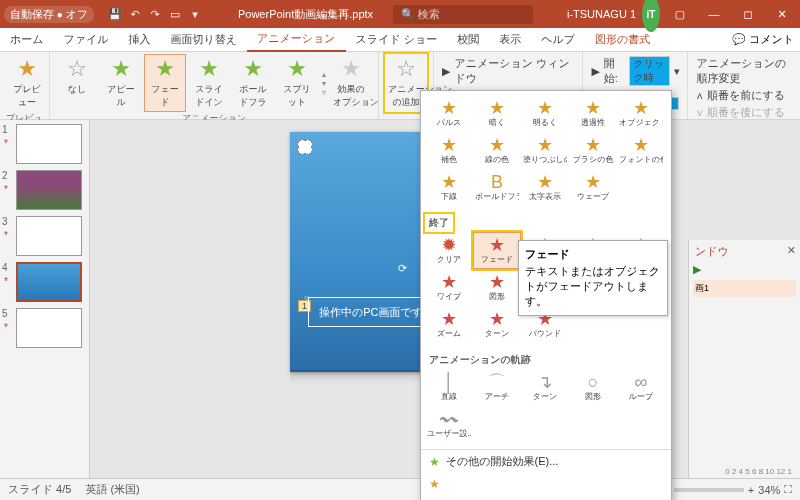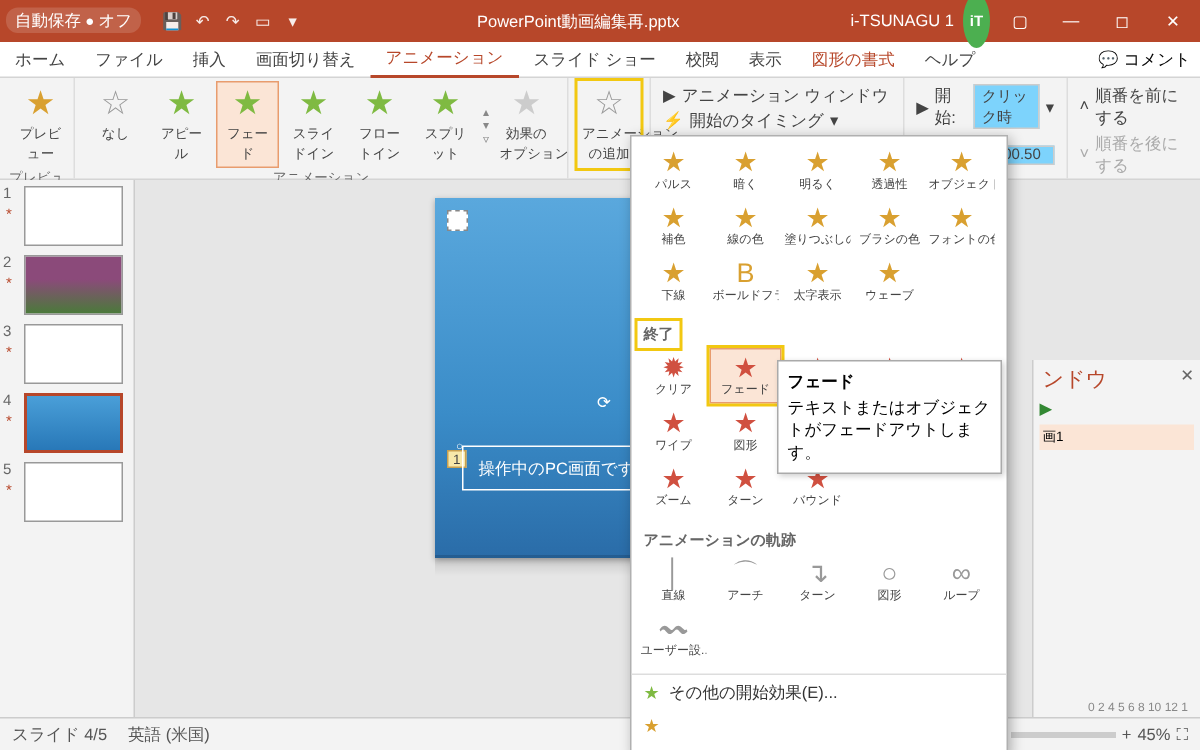--- a/index.html
+++ b/index.html
@@ -1,18 +1,18 @@
 <!DOCTYPE html>
 <html><head>
 <meta charset="utf-8">
 <style>
 *{margin:0;padding:0;box-sizing:border-box;font-family:"Meiryo UI","Yu Gothic UI",sans-serif;font-size:11px}
 body{background:#e6e6e6;width:800px;height:500px;overflow:hidden;position:relative}
 .titlebar{height:28px;background:#b7472a;color:#fff;display:flex;align-items:center;padding:0 4px;font-size:11px}
-.titlebar .left{display:flex;align-items:flex-start;gap:4px}
+.titlebar .left{display:flex;align-items:flex-end;gap:4px}
 .titlebar .autosave{background:rgba(255,255,255,.15);padding:1px 6px;border-radius:8px;font-size:10px}
 .titlebar .qat{display:flex;gap:2px;margin-left:8px}
 .titlebar .qat span{width:18px;height:18px;display:flex;align-items:center;justify-content:center;opacity:.9}
 .titlebar .center{flex:1;text-align:center;display:flex;justify-content:center;gap:20px;align-items:center}
 .titlebar .search{background:#9a3a22;padding:2px 8px;border-radius:2px;width:140px;text-align:left;color:#e8c8c0}
 .titlebar .right{display:flex;gap:6px;align-items:center}
 .titlebar .avatar{width:18px;height:36px;border-radius:50%;background:#4caf50;display:flex;align-items:center;justify-content:center;font-size:10px;font-weight:bold}
 .titlebar .winbtn{width:28px;text-align:center}
 .tabs{height:24px;background:#fff;display:flex;align-items:center;border-bottom:1px solid #d4d4d4}
 .tab{padding:4px 10px;font-size:11px;color:#444;cursor:pointer}
@@ -27,21 +27,21 @@
 .anim-items{display:flex;gap:2px}
 .anim-item{width:42px;text-align:center;padding:2px;border:1px solid transparent}
 .anim-item.sel{background:#fbe5d6;border:1px solid #e89c6e}
 .anim-item.highlight{outline:2px solid #f2c811}
 .star{width:24px;height:24px;margin:0 auto;display:flex;align-items:center;justify-content:center;font-size:22px;color:#7fba42}
 .star.none{color:#999}
 .star.add{color:#999}
 .anim-item .t{font-size:9px;color:#444;margin-top:2px}
 .adv{display:flex;flex-direction:column;gap:2px;font-size:10px;color:#444;padding:2px}
 .adv-row{display:flex;align-items:center;gap:4px}
-.spin{border:1px solid #ccc;background:#7dd3fc;padding:0 4px;width:48px;font-size:10px;display:inline-block}
+.spin{border:1px solid #ccc;background:#0ea5e9;padding:0 4px;width:48px;font-size:10px;display:inline-block}
 .workspace{display:flex;height:358px;position:relative}
 .thumbs{width:90px;background:#f3f3f3;border-right:1px solid #ccc;overflow:hidden;padding:4px}
 .thumb{position:relative;margin-bottom:6px}
 .thumb .num{position:absolute;left:-2px;top:0;font-size:10px;color:#666}
 .thumb .ast{position:absolute;left:0;top:14px;font-size:10px;color:#b7472a}
 .thumb .img{margin-left:12px;width:66px;height:40px;background:#fff;border:1px solid #999}
 .thumb.active .img{border:2px solid #b7472a}
 .thumb .img.desktop{background:linear-gradient(180deg,#4a9fd8,#2878b8)}
 .thumb .img.garden{background:linear-gradient(180deg,#8b4a7a 40%,#4a7a3a)}
 .canvas{flex:1;display:flex;align-items:flex-start;justify-content:center;padding:12px;background:#e6e6e6;position:relative;overflow:hidden}
@@ -73,21 +73,21 @@
 .s.gray{color:#999}
 .tooltip{position:absolute;left:518px;top:240px;background:#fff;border:1px solid #aaa;padding:6px;width:150px;font-size:10px;box-shadow:1px 1px 4px rgba(0,0,0,.2);z-index:11}
 .tooltip .tt-title{font-weight:bold;margin-bottom:2px}
 .gallery .menuline{border-top:1px solid #ddd;margin-top:2px}
 .gallery .menuitem{padding:4px 8px;display:flex;align-items:center;gap:6px;font-size:10px;color:#333}
 .gallery .menuitem .mi{color:#7fba42;font-size:12px}
 .gallery .menuitem .mi.gold{color:#d9a030}
 
 
 .anim-pane{position:absolute;right:0;top:120px;width:112px;background:#f3f3f3;border-left:1px solid #ccc;height:358px;padding:4px;font-size:10px}
-.anim-pane .title{color:#b7472a;font-size:14px;padding:2px}
+.anim-pane .title{color:#b7472a;font-size:11px;padding:2px}
 .anim-pane .close{float:right;color:#666}
 .anim-pane .play{color:#338833;margin:4px 0}
 .anim-pane .entry{background:#fbe5d6;padding:2px;margin:2px 0;font-size:9px}
 .anim-pane .entry.sub{background:transparent;padding-left:8px}
 
 .statusbar{position:absolute;bottom:0;left:0;right:0;height:22px;background:#f3f3f3;border-top:1px solid #ccc;display:flex;align-items:center;padding:0 8px;font-size:10px;color:#555;gap:14px}
 .statusbar .right{margin-left:auto;display:flex;gap:4px;align-items:center}
 .statusbar .zoom{width:70px;height:4px;background:#ccc;position:relative}
 </style>
 </head>
@@ -99,42 +99,43 @@
     <div class="qat">
       <span>💾</span>
       <span>↶</span>
       <span>↷</span>
       <span>▭</span>
       <span>▾</span>
     </div>
   </div>
   <div class="center">
     <span>PowerPoint動画編集再.pptx</span>
+    <span class="search">🔍 <span>検索</span></span>
   </div>
   <div class="right">
     <span>i-TSUNAGU 1</span>
     <span class="avatar">iT</span>
     <span class="winbtn">▢</span>
     <span class="winbtn">—</span>
     <span class="winbtn">◻</span>
     <span class="winbtn">✕</span>
   </div>
 </div>
 
 <div class="tabs">
   <div class="tab">ホーム</div>
   <div class="tab">ファイル</div>
   <div class="tab">挿入</div>
   <div class="tab">画面切り替え</div>
   <div class="tab active">アニメーション</div>
   <div class="tab">スライド ショー</div>
   <div class="tab">校閲</div>
   <div class="tab">表示</div>
+  <div class="tab">ヘルプ</div>
   <div class="tab context">図形の書式</div>
-  <div class="tab">ヘルプ</div>
   <div class="tab right"></div>
   <div class="comment">💬 <span>コメント</span></div>
 </div>
 
 <div class="ribbon">
   <div class="rgroup" style="width:50px">
     <div class="anim-item">
       <div class="star" style="color:#d9a030">★</div>
       <div class="t">プレビュー</div>
     </div>
@@ -153,21 +154,21 @@
       <div class="anim-item sel">
           <div class="star">★</div>
           <div class="t">フェード</div>
         </div>
       <div class="anim-item">
           <div class="star">★</div>
           <div class="t">スライドイン</div>
         </div>
       <div class="anim-item">
           <div class="star">★</div>
-          <div class="t">フロートイン</div>
+          <div class="t">ボールドフラ</div>
         </div>
       <div class="anim-item">
           <div class="star">★</div>
           <div class="t">スプリット</div>
         </div>
       <div style="display:flex;flex-direction:column;justify-content:center;color:#888;font-size:8px;padding:0 2px">▴<br>▾<br>▿</div>
       <div class="anim-item">
           <div class="star" style="color:#ccc">★</div>
           <div class="t" style="white-space:pre">効果の
 オプション</div>
@@ -199,20 +200,21 @@
         </div>
       <div class="adv-row">
           <span>⊘</span>
           <span>遅延:</span>
           <span class="spin">00.00</span>
         </div>
     </div>
   </div>
   <div class="rgroup" style="border-right:none">
     <div class="adv">
+      <div>アニメーションの順序変更</div>
       <div class="adv-row">˄ <span>順番を前にする</span></div>
       <div class="adv-row" style="color:#aaa">˅ <span>順番を後にする</span></div>
     </div>
   </div>
 </div>
 
 <div class="workspace">
   <div class="thumbs">
     <div class="thumb">
         <span class="num">1</span>
@@ -434,17 +436,17 @@
   <span>英語 (米国)</span>
   <div class="right">
     <span>≡</span>
     <span>▦</span>
     <span>▤</span>
     <span>▭</span>
     <span>▣</span>
     <span>−</span>
     <div class="zoom"></div>
     <span>+</span>
-    <span>45%</span>
+    <span>34%</span>
     <span>⛶</span>
   </div>
 </div>
 <div class="ruler" style="position:absolute;right:8px;bottom:24px;font-size:8px;color:#888">0 2 4 5 6 8 10 12 1</div>
 
 </body></html>

